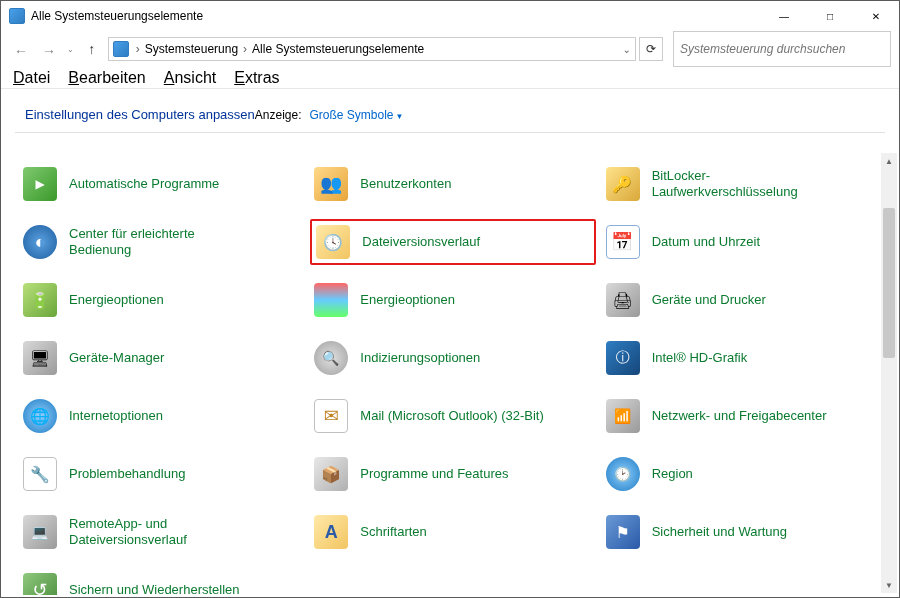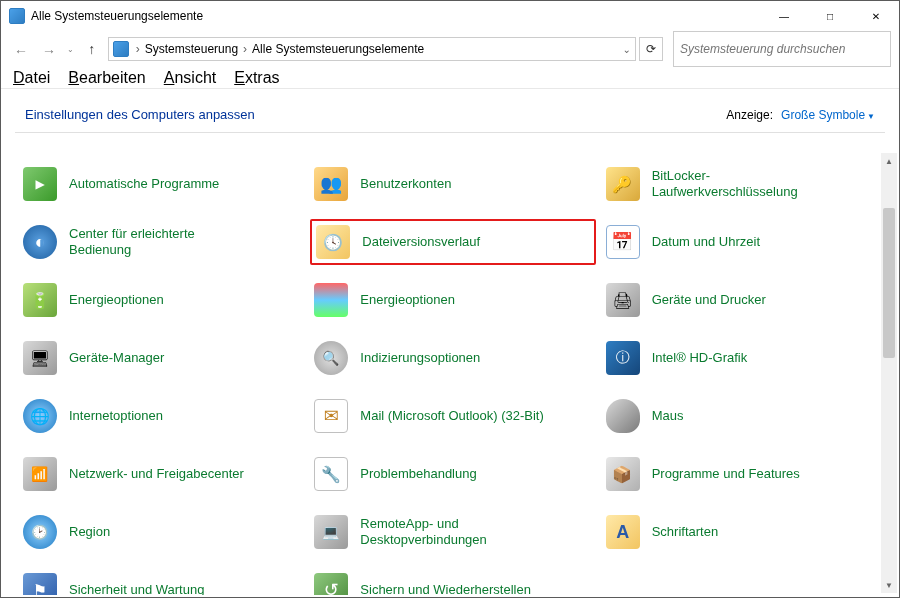--- a/index.html
+++ b/index.html
@@ -97,21 +97,20 @@
     padding:0 12px;
     gap:18px;
     font-size:16px;
     border-bottom:1px solid #e8e8e8;
   }
   .menubar span u { text-decoration: underline; }
   
   .content-hdr {
     display:flex;
     align-items:center;
-    justify-content:space-between;
     padding: 18px 24px 10px 24px;
   }
   .content-hdr .heading { font-size:13px; color:#003399;}
   .view-row { display:flex; align-items:center; gap:8px; font-size:12px;}
   .view-link { color:#0066cc; }
   .view-link .tri { font-size:8px; margin-left:2px;}
   .divider { height:1px; background:#e0e0e0; margin:0 14px 0 14px;}
   
   .scroll-area {
     position:absolute;
@@ -298,42 +297,38 @@
       </div>
       <div class="item">
         <div class="icon ic-inet"></div>
         <div class="label">Internetoptionen</div>
       </div>
       <div class="item">
         <div class="icon ic-mail"></div>
         <div class="label">Mail (Microsoft Outlook) (32-Bit)</div>
       </div>
       <div class="item">
-        <div class="icon ic-mouse"></div>
-        <div class="label">Maus</div>
-      </div>
-      <div class="item">
         <div class="icon ic-net"></div>
         <div class="label">Netzwerk- und Freigabecenter</div>
       </div>
       <div class="item">
         <div class="icon ic-trouble"></div>
         <div class="label">Problembehandlung</div>
       </div>
       <div class="item">
         <div class="icon ic-prog"></div>
         <div class="label">Programme und Features</div>
       </div>
       <div class="item">
         <div class="icon ic-region"></div>
         <div class="label">Region</div>
       </div>
       <div class="item">
         <div class="icon ic-remote"></div>
-        <div class="label">RemoteApp- und Desktopverbindungen</div>
+        <div class="label">RemoteApp- und Dateiversionsverlauf</div>
       </div>
       <div class="item">
         <div class="icon ic-font"></div>
         <div class="label">Schriftarten</div>
       </div>
       <div class="item">
         <div class="icon ic-sec"></div>
         <div class="label">Sicherheit und Wartung</div>
       </div>
       <div class="item">

